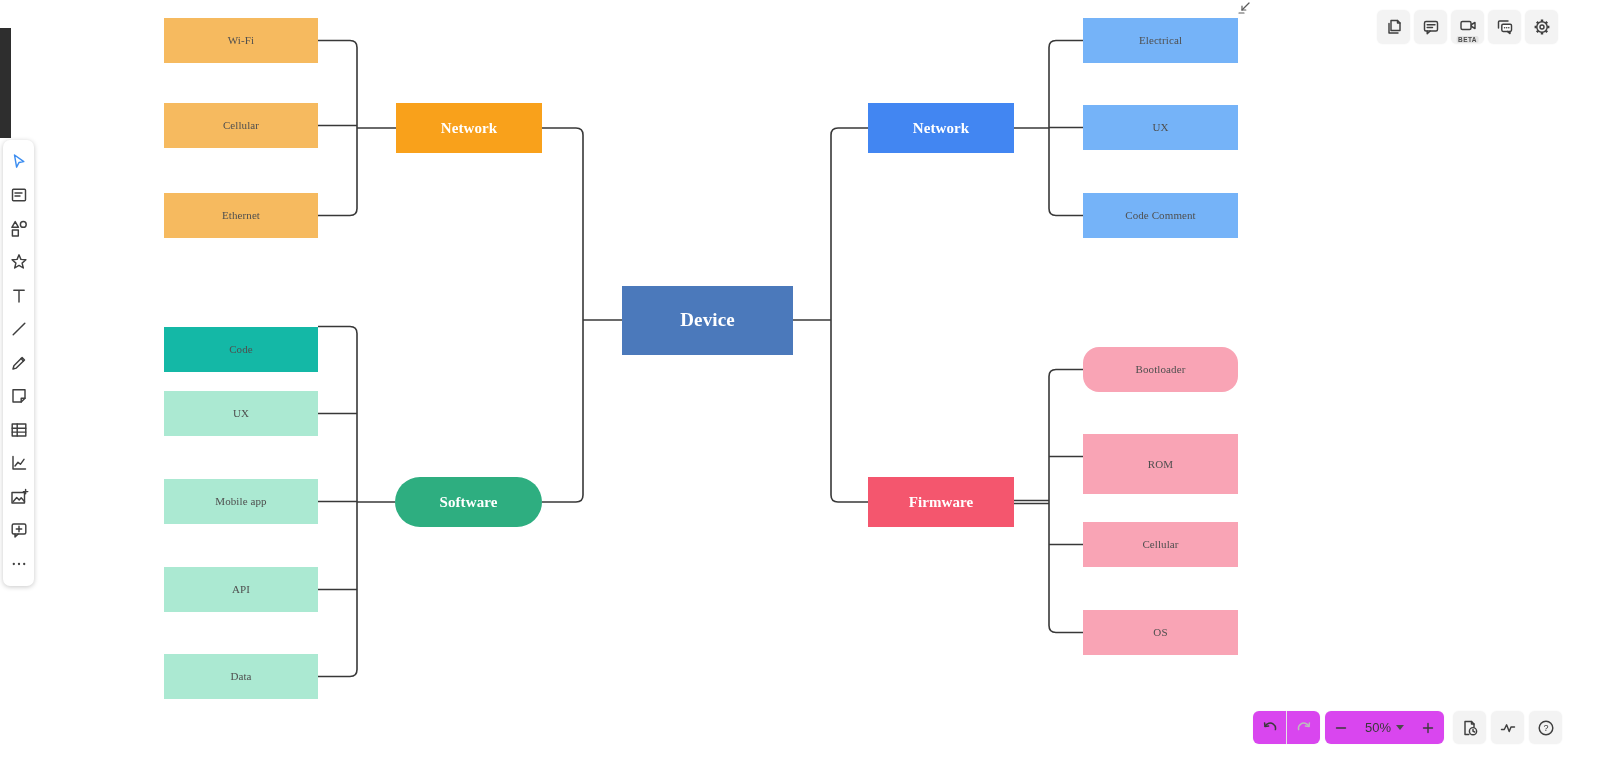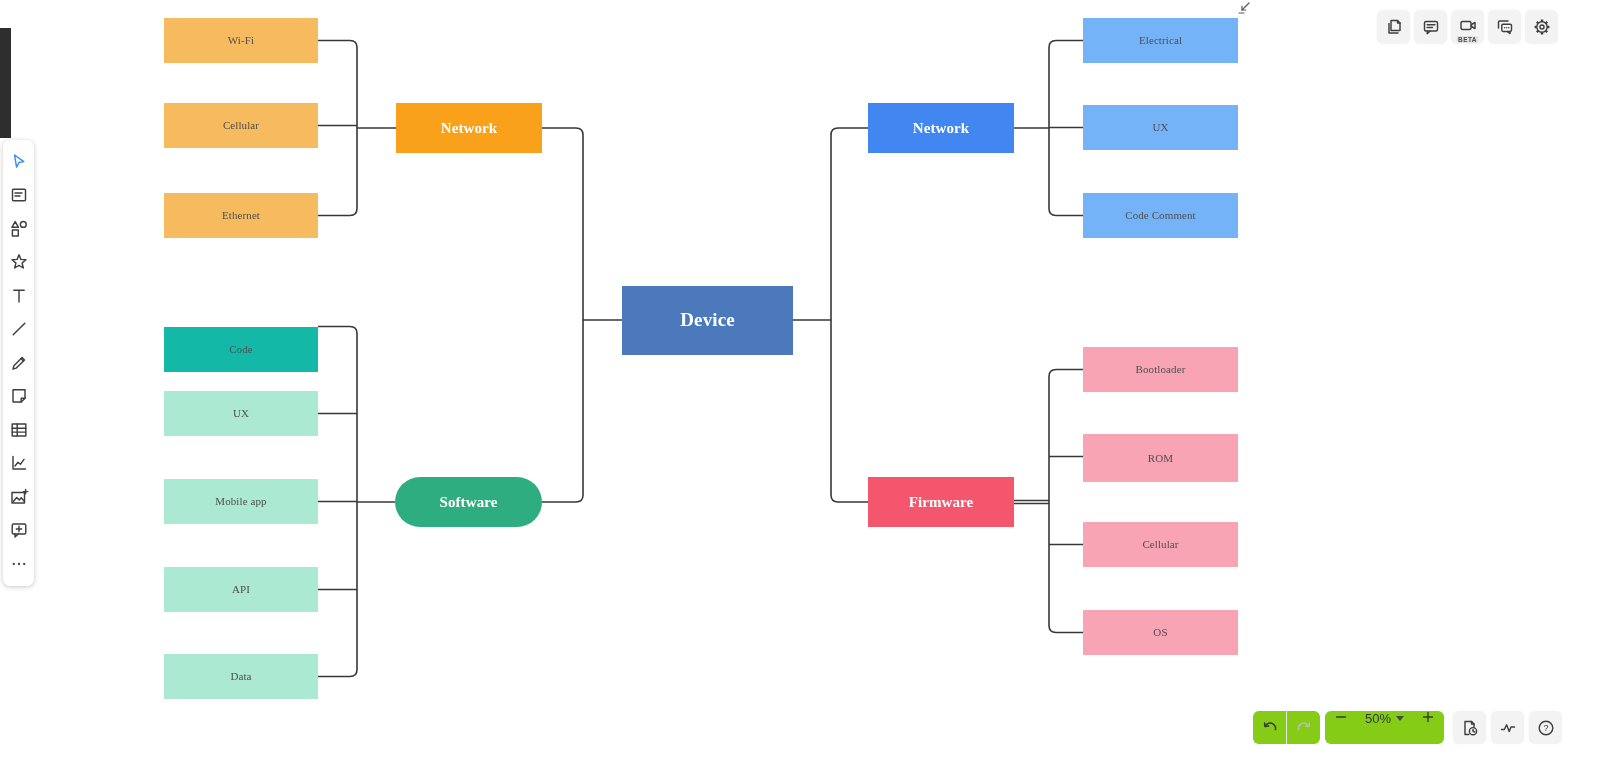--- a/index.html
+++ b/index.html
@@ -32,21 +32,21 @@
   .tr-toolbar { position:absolute; top:10px; right:42px; display:flex; gap:4px; }
   .sq-btn { position:relative; width:33px; height:34px; background:#f3f3f3; border:none;
       border-radius:6px; display:flex; align-items:center; justify-content:center;
       cursor:pointer; box-shadow:0 0 2px rgba(0,0,0,.06); }
   .beta-badge { position:absolute; bottom:1px; left:50%; transform:translateX(-50%);
       font-size:6.5px; font-weight:bold; color:#4a4a4a; background:#e2e2e2;
       padding:0 2px; border-radius:2px; letter-spacing:.4px; }
 
   
   .br-controls { position:absolute; top:711px; left:1253px; display:flex; align-items:center; }
-  .grp { background:#84cc16; border-radius:6px; height:33px; display:flex; align-items:flex-start;
+  .grp { background:#d946ef; border-radius:6px; height:33px; display:flex; align-items:center;
          box-shadow:0 0 2px rgba(0,0,0,.06); }
   .grp-undo { width:67px; margin-right:5px; }
   .half { flex:1; height:100%; display:flex; align-items:center; justify-content:center;
           background:transparent; border:none; cursor:pointer; }
   .half + .half { border-left:1px solid #e4e4e4; }
   .grp-zoom { width:119px; margin-right:4px; justify-content:space-between; padding:0 10px; }
   .zoom-btn { background:none; border:none; cursor:pointer; display:flex; align-items:center; }
   .zoom-label-wrap { display:flex; align-items:center; gap:5px; cursor:pointer;
       background:none; border:none; }
   .zoom-label { font-size:13px; color:#393939; }
@@ -97,22 +97,22 @@
       <div class="dnode" style="left: 164px; top: 567px; width: 154px; height: 45px; background: rgb(171, 233, 210); color: rgb(79, 79, 79); font-size: 11px; font-weight: 400;">API</div>
       <div class="dnode" style="left: 164px; top: 479px; width: 154px; height: 45px; background: rgb(171, 233, 210); color: rgb(79, 79, 79); font-size: 11px; font-weight: 400;">Mobile app</div>
       <div class="dnode" style="left: 164px; top: 654px; width: 154px; height: 45px; background: rgb(171, 233, 210); color: rgb(79, 79, 79); font-size: 11px; font-weight: 400;">Data</div>
       <div class="dnode" style="left: 395px; top: 477px; width: 147px; height: 50px; background: rgb(46, 174, 128); color: rgb(255, 255, 255); font-size: 15px; font-weight: 700; border-radius: 25px;">Software</div>
       <div class="dnode" style="left: 622px; top: 286px; width: 171px; height: 69px; background: rgb(75, 121, 187); color: rgb(255, 255, 255); font-size: 19px; font-weight: 700;">Device</div>
       <div class="dnode" style="left: 868px; top: 103px; width: 146px; height: 50px; background: rgb(66, 134, 242); color: rgb(255, 255, 255); font-size: 15px; font-weight: 700;">Network</div>
       <div class="dnode" style="left: 868px; top: 477px; width: 146px; height: 50px; background: rgb(244, 86, 110); color: rgb(255, 255, 255); font-size: 15px; font-weight: 700;">Firmware</div>
       <div class="dnode" style="left: 1083px; top: 18px; width: 155px; height: 45px; background: rgb(117, 179, 248); color: rgb(79, 79, 79); font-size: 11px; font-weight: 400;">Electrical</div>
       <div class="dnode" style="left: 1083px; top: 105px; width: 155px; height: 45px; background: rgb(117, 179, 248); color: rgb(79, 79, 79); font-size: 11px; font-weight: 400;">UX</div>
       <div class="dnode" style="left: 1083px; top: 193px; width: 155px; height: 45px; background: rgb(117, 179, 248); color: rgb(79, 79, 79); font-size: 11px; font-weight: 400;">Code Comment</div>
-      <div class="dnode" style="left: 1083px; top: 347px; width: 155px; height: 45px; background: rgb(249, 164, 181); color: rgb(79, 79, 79); font-size: 11px; font-weight: 400;">Bootloader</div>
-      <div class="dnode" style="left: 1083px; top: 434px; width: 155px; height: 48px; background: rgb(249, 164, 181); color: rgb(79, 79, 79); font-size: 11px; font-weight: 400;">ROM</div>
+      <div class="dnode" style="left: 1083px; top: 347px; width: 155px; height: 45px; background: rgb(249, 164, 181); color: rgb(79, 79, 79); font-size: 11px; font-weight: 400; border-radius: 16px;">Bootloader</div>
+      <div class="dnode" style="left: 1083px; top: 434px; width: 155px; height: 60px; background: rgb(249, 164, 181); color: rgb(79, 79, 79); font-size: 11px; font-weight: 400;">ROM</div>
       <div class="dnode" style="left: 1083px; top: 522px; width: 155px; height: 45px; background: rgb(249, 164, 181); color: rgb(79, 79, 79); font-size: 11px; font-weight: 400;">Cellular</div>
       <div class="dnode" style="left: 1083px; top: 610px; width: 155px; height: 45px; background: rgb(249, 164, 181); color: rgb(79, 79, 79); font-size: 11px; font-weight: 400;">OS</div>
     </div>
 
   <div class="dark-strip"></div>
 
   <svg class="resize-glyph" width="16" height="14" viewBox="0 0 16 14">
     <g stroke="#5a5a5a" stroke-width="1.2" fill="none" stroke-linecap="round">
       <path d="M13 2 L6 9"></path>
         <path d="M6 5.2 V9 H9.8"></path>

